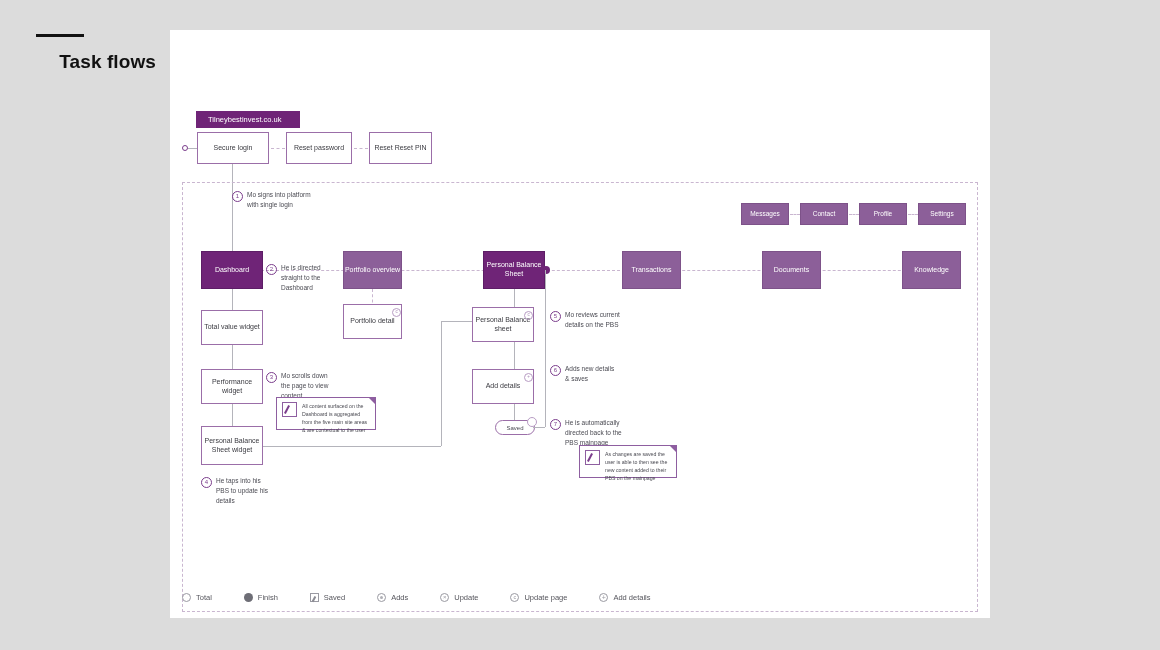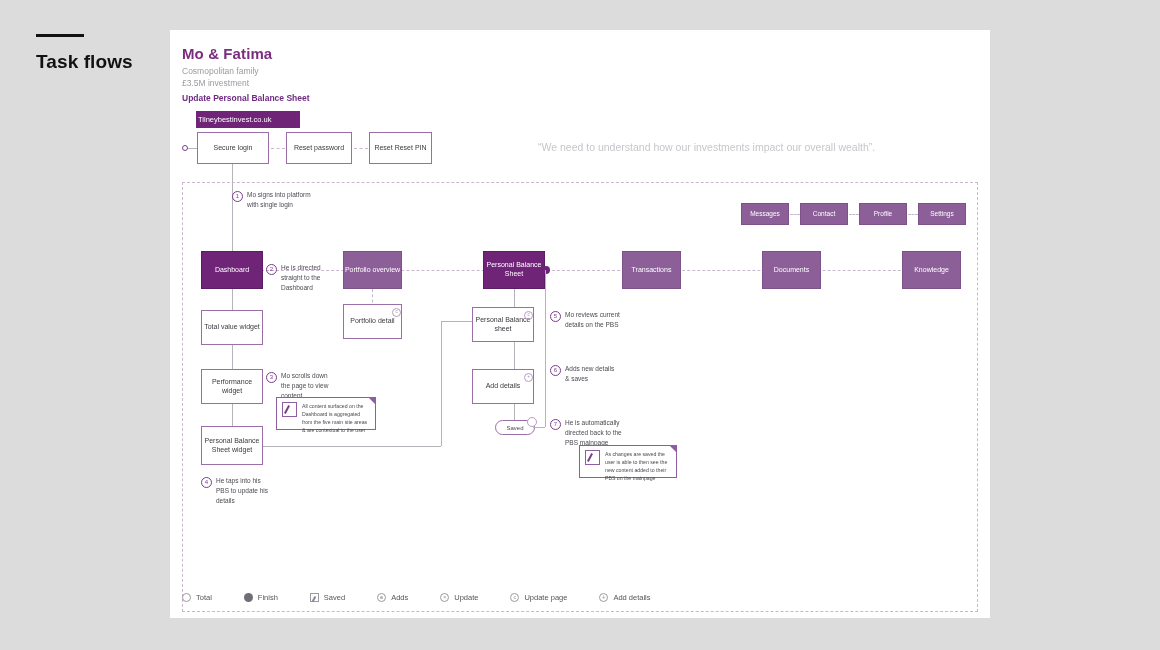--- a/index.html
+++ b/index.html
@@ -4,21 +4,21 @@
 <style>
   html,body{margin:0;padding:0;}
   body{
     width:1160px;height:650px;
     background:#dcdcdc;
     font-family:"Liberation Sans", sans-serif;
     overflow:hidden;
     position:relative;
   }
   
-  #left-title{position:absolute;left:36px;top:34px;width:120px;}
+  #left-title{position:absolute;left:36px;top:34px;width:120px;text-align:right;}
   #title-rule{width:48px;height:3px;background:#111;margin-bottom:14px;}
   #title-text{font-size:19px;font-weight:bold;color:#111;letter-spacing:.1px;}
 
   
   #canvas{
     position:absolute;left:170px;top:30px;width:820px;height:588px;
     background:#ffffff;
   }
 
   
@@ -30,21 +30,21 @@
   
   .node{
     position:absolute;box-sizing:border-box;
     display:flex;align-items:center;justify-content:center;
     text-align:center;line-height:1.25;
   }
   .n-dark{background:#6f2477;border:1px solid #5d1d66;color:#fff;}
   .n-mid{background:#8c5f99;border:1px solid #7d5289;color:#fff;}
   .n-light{background:#ffffff;border:1px solid #9b6ea8;color:#3a3a40;}
   .n-url{background:#6f2477;color:#fff;font-size:7.5px;
-         display:flex;align-items:center;justify-content:flex-start;padding-left:2px;text-align:center;}
+         display:flex;align-items:center;justify-content:flex-start;padding-left:12px;text-align:center;}
 
   
   .ln{position:absolute;background:#b4b4bb;}
   .ln-h{height:1px;}
   .ln-v{width:1px;}
   .dln{position:absolute;}
   .dln-h{border-top:1px dashed #c9b6d0;height:0;}
   .dln-v{border-left:1px dashed #c9b6d0;width:0;}
 
   
@@ -109,28 +109,21 @@
 </head>
 <body>
 
 <div id="left-title">
   <div id="title-rule"></div>
   <div id="title-text">Task flows</div>
 </div>
 
 <div id="canvas">
 
-  <div id="hdr">
-    <div class="h1">Mo &amp; Fatima</div>
-    <div class="sub">Cosmopolitan family</div>
-    <div class="sub" style="margin-top:0">£3.5M investment</div>
-    <div class="task">Update Personal Balance Sheet</div>
-  </div>
-
-  <div id="quote">“We need to understand how our investments impact our overall wealth”.</div>
+
 
   <div class="node n-url" style="left:26px;top:81px;width:104px;height:17px;">
     <span>Tilneybestinvest.co.uk</span>
   </div>
 
   <div class="start-dot" style="left:12px;top:115px;"></div>
   <div class="ln ln-h" style="left:18px;top:118px;width:9px;"></div>
 
   <div class="node n-light" style="left:27px;top:102px;width:72px;height:32px;font-size:7px;">
     <span>Secure login</span>

